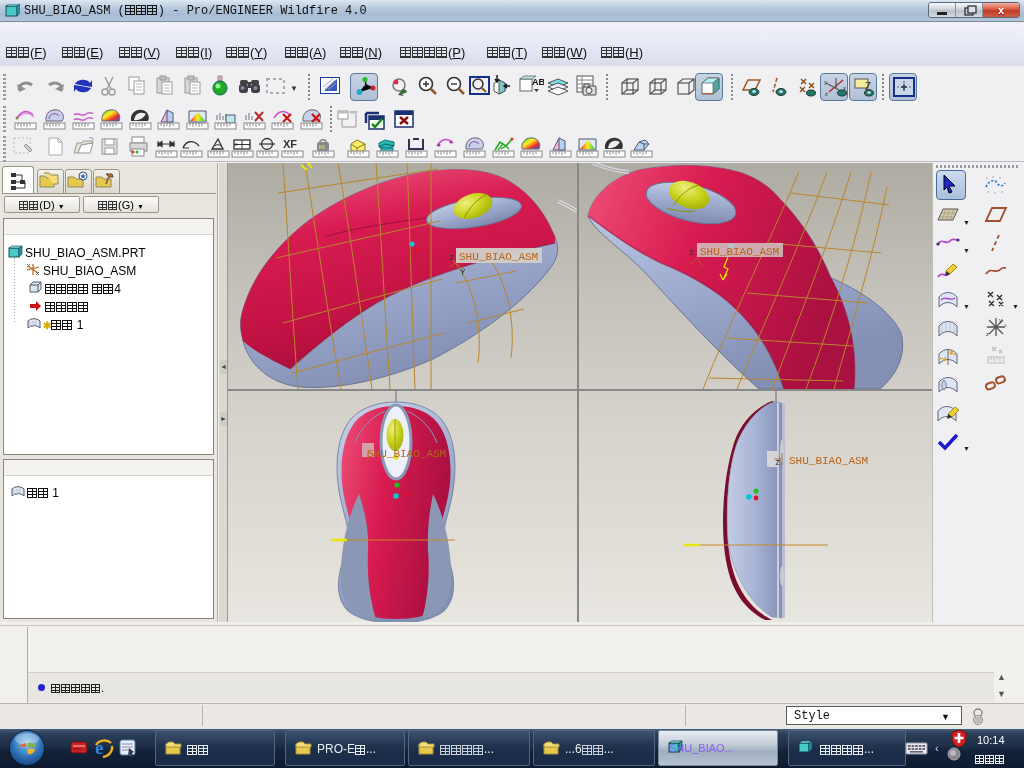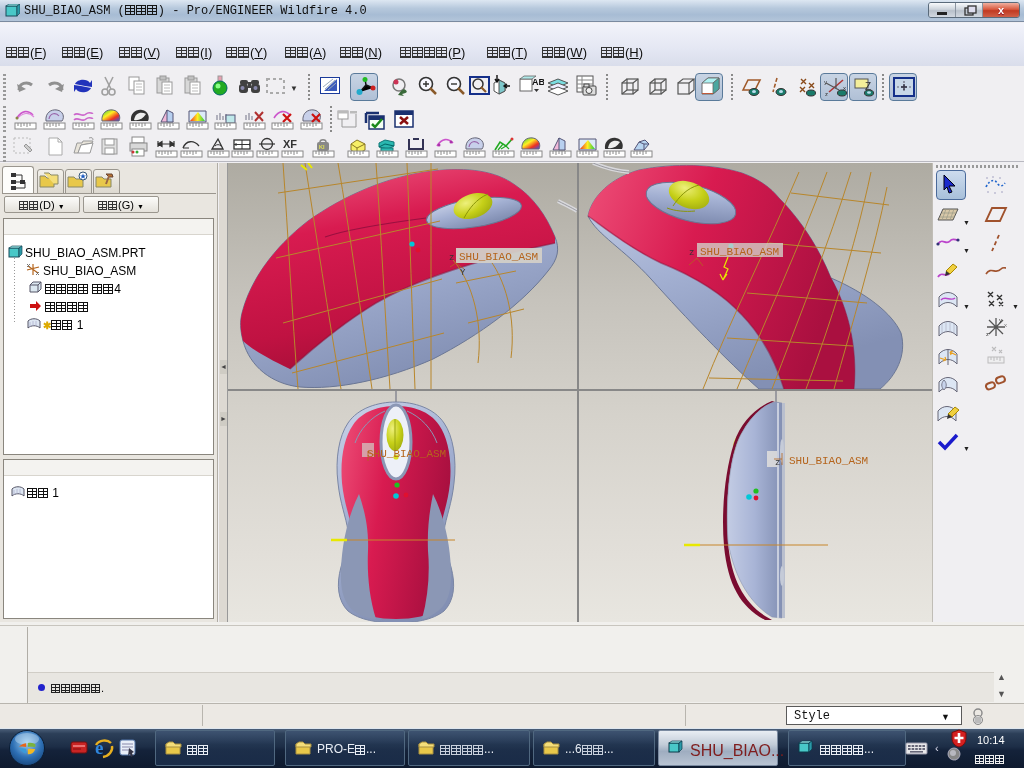--- a/index.html
+++ b/index.html
@@ -1230,21 +1230,21 @@
     </div>
     <div class="abs" style="left:565px;top:742px;font-size:12px;color:#e8edf4;white-space:nowrap">...6<i style="display:inline-block;width:10px;height:10px;margin:0 1px 0 0;vertical-align:-2px;border:1px solid #c8d0dc;background:repeating-linear-gradient(180deg,transparent 0 2px,#c8d0dc 2px 3px),linear-gradient(90deg,transparent 4px,#c8d0dc 4px 5px,transparent 5px)"></i><i style="display:inline-block;width:10px;height:10px;margin:0 1px 0 0;vertical-align:-2px;border:1px solid #c8d0dc;background:repeating-linear-gradient(180deg,transparent 0 2px,#c8d0dc 2px 3px),linear-gradient(90deg,transparent 4px,#c8d0dc 4px 5px,transparent 5px)"></i>...</div>
     <div class="abs" style="left:658px;top:730px;width:120px;height:36px;background:linear-gradient(180deg,#e8edf3 0%,#c2ccd8 40%,#9fadc0 60%,#b8c3d2 100%);border:1px solid #7a8aa0;border-radius:2px"></div>
     <div class="abs" style="left:668px;top:740px">
       <svg width="15" height="14">
         <rect x="1" y="3" width="10" height="9" fill="#49c8c8" stroke="#0a3a4a"></rect>
         <path d="M1,3 L4,1 L14,1 L11,3 Z" fill="#9ae8e8" stroke="#0a3a4a" stroke-width="0.7"></path>
         <path d="M11,3 L14,1 L14,9 L11,12 Z" fill="#2a9aa8" stroke="#0a3a4a" stroke-width="0.7"></path>
       </svg>
     </div>
-    <div class="abs" style="left:690px;top:742px;font-size:16px;color:#7f1d1d;white-space:nowrap">SHU_BIAO...</div>
+    <div class="abs" style="left:669px;top:742px;font-size:11px;color:#8b5cf6;white-space:nowrap">SHU_BIAO...</div>
     <div class="abs" style="left:788px;top:730px;width:118px;height:36px;background:linear-gradient(180deg,#3d5270 0%,#24385598 40%,#1a2c48 100%);border:1px solid #506880;border-radius:2px"></div>
     <div class="abs" style="left:798px;top:740px">
       <svg width="15" height="14">
         <rect x="1" y="3" width="10" height="9" fill="#49c8c8" stroke="#0a3a4a"></rect>
         <path d="M1,3 L4,1 L14,1 L11,3 Z" fill="#9ae8e8" stroke="#0a3a4a" stroke-width="0.7"></path>
         <path d="M11,3 L14,1 L14,9 L11,12 Z" fill="#2a9aa8" stroke="#0a3a4a" stroke-width="0.7"></path>
       </svg>
     </div>
     <div class="abs" style="left:820px;top:742px;font-size:12px;color:#e8edf4;white-space:nowrap"><i style="display:inline-block;width:10px;height:10px;margin:0 1px 0 0;vertical-align:-2px;border:1px solid #e8edf4;background:repeating-linear-gradient(180deg,transparent 0 2px,#e8edf4 2px 3px),linear-gradient(90deg,transparent 4px,#e8edf4 4px 5px,transparent 5px)"></i><i style="display:inline-block;width:10px;height:10px;margin:0 1px 0 0;vertical-align:-2px;border:1px solid #e8edf4;background:repeating-linear-gradient(180deg,transparent 0 2px,#e8edf4 2px 3px),linear-gradient(90deg,transparent 4px,#e8edf4 4px 5px,transparent 5px)"></i><i style="display:inline-block;width:10px;height:10px;margin:0 1px 0 0;vertical-align:-2px;border:1px solid #e8edf4;background:repeating-linear-gradient(180deg,transparent 0 2px,#e8edf4 2px 3px),linear-gradient(90deg,transparent 4px,#e8edf4 4px 5px,transparent 5px)"></i><i style="display:inline-block;width:10px;height:10px;margin:0 1px 0 0;vertical-align:-2px;border:1px solid #e8edf4;background:repeating-linear-gradient(180deg,transparent 0 2px,#e8edf4 2px 3px),linear-gradient(90deg,transparent 4px,#e8edf4 4px 5px,transparent 5px)"></i>...</div>
     <svg class="abs" style="left:905px;top:740px" width="24" height="16">

